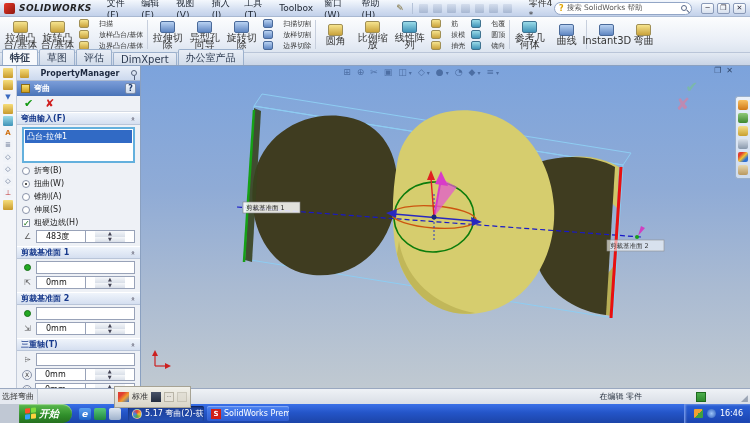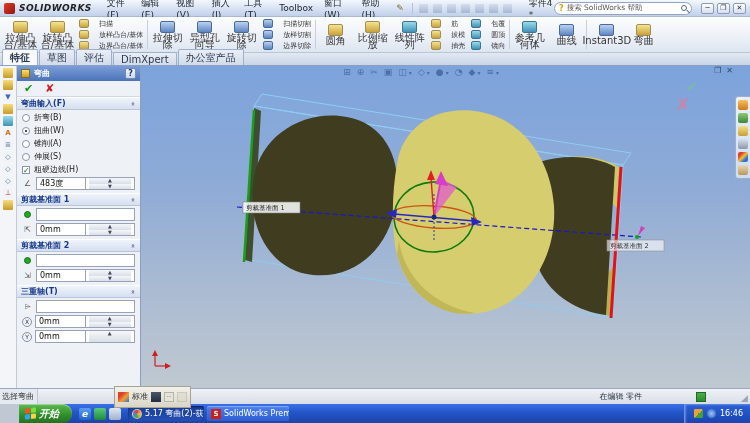--- a/index.html
+++ b/index.html
@@ -74,21 +74,21 @@
   .selitem { margin:1px; background:#316ac5; color:#fff; padding:1px 2px; font-size:8px; }
   .radio-row { display:flex; align-items:center; gap:4px; height:11px; }
   .rb { width:8px; height:8px; border:1px solid #8a93a9; border-radius:50%; background:#fff; position:relative; flex:none; }
   .rb.on::after { content:""; position:absolute; inset:2px; border-radius:50%; background:#1a1a1a; }
   .cb { width:8px; height:8px; border:1px solid #8a93a9; background:#fff; color:#0a6a0a; font-size:8px; line-height:7px; text-align:center; flex:none; }
   .frow { display:flex; align-items:center; gap:3px; height:13px; }
   .fico { width:11px; text-align:center; color:#555; font-size:8px; flex:none; }
   .gdot { width:7px; height:7px; margin:0 2px; border-radius:50%; background:#22a822; border:1px solid #177017; flex:none; }
   .axic { width:10px; height:10px; border:1px solid #8892a8; border-radius:50%; font-size:6px; line-height:8px; text-align:center; color:#333; flex:none; }
   .inp { flex:1; height:13px; background:#fff; border:1px solid #98a2b8; display:flex; align-items:center; min-width:0; }
-  .inp > span { flex:1; padding:0 3px; font-size:8px; color:#111; }
+  .inp > span { flex:1; padding:0 9px; font-size:8px; color:#111; }
   .inp.blank { border:1px solid #98a2b8; }
   .spin { width:9px; height:100%; border-left:1px solid #98a2b8; display:flex; flex-direction:column; flex:none; }
   .spin i { flex:1; font-style:normal; background:linear-gradient(#f5f7fa,#d9dfe8); font-size:5px; line-height:5px; text-align:center; color:#445; }
 
   
   .viewport { flex:1; position:relative; overflow:hidden; background:linear-gradient(180deg,#7ca3dc 0%,#8fabd6 38%,#a9bad2 68%,#c0c9d1 100%); }
   .viewport svg { position:absolute; inset:0; }
   .headsup { position:absolute; top:1px; left:46%; transform:translateX(-50%); display:flex; align-items:center; gap:6px; color:#2d4b7e; opacity:.6; font-size:9px; }
   .hcaret { font-size:6px; margin-left:-4px; }
   .docbtns { position:absolute; top:0; right:17px; display:flex; gap:5px; color:#334a6e; font-size:8px; }
@@ -306,35 +306,43 @@
         <span class="tico t-orange">A</span>
         <span class="tico t-gray">≣</span>
         <span class="tico t-gray">◇</span>
         <span class="tico t-gray">◇</span>
         <span class="tico t-gray">◇</span>
         <span class="tico t-red">⊥</span>
         <span class="tico t-gold"></span>
       </div>
 
       <div class="pm">
+        <div class="pm-top">
+          <span class="tabico"></span>
+          <b>PropertyManager</b>
+          <span class="pin"></span>
+        </div>
         <div class="pm-title">
           <span class="fxico"></span>
           <span>弯曲</span>
           <span class="helpbtn">?</span>
         </div>
         <div class="okrow">
           <span class="okbtn">✔</span>
           <span class="cancelbtn">✘</span>
         </div>
 
         <div class="grp-h">
           <span>弯曲输入(F)</span>
           <span class="chev">»</span>
         </div>
         <div class="grp-b">
+          <div class="selbox">
+            <div class="selitem">凸台-拉伸1</div>
+          </div>
           <div class="radio-row">
             <span class="rb"></span>
             <span>折弯(B)</span>
           </div>
           <div class="radio-row">
             <span class="rb on"></span>
             <span>扭曲(W)</span>
           </div>
           <div class="radio-row">
             <span class="rb"></span>

